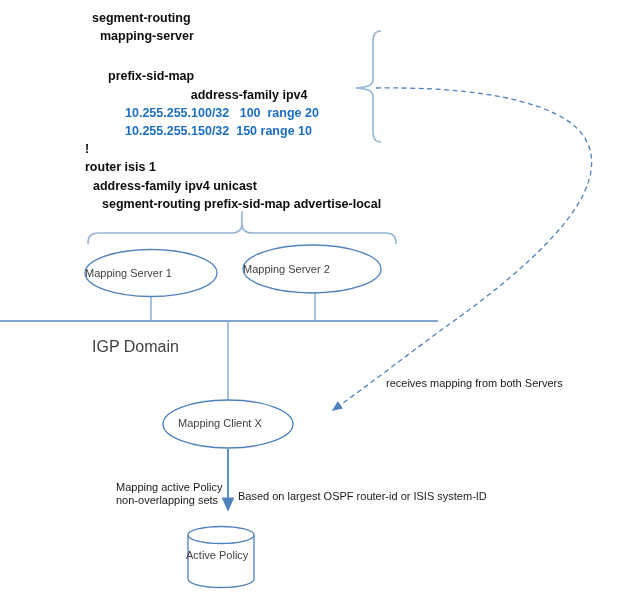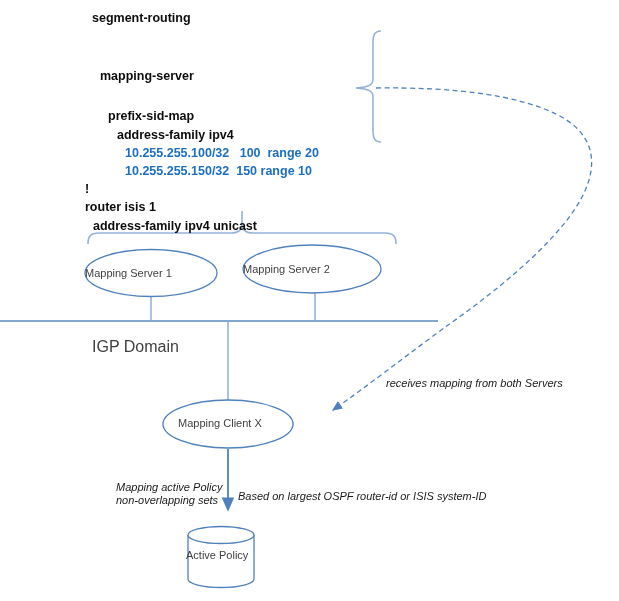--- a/index.html
+++ b/index.html
@@ -9,30 +9,30 @@
   }
   .canvas svg{position:absolute;left:0;top:0;}
   .abs{position:absolute;}
   
   .config{left:85px;top:9px;color:#000;}
   .cfg-line{
     font-size:12.5px;font-weight:bold;line-height:18.2px;white-space:pre;
     color:#0d0d0d;
   }
   .cfg-line.blue{color:#1b6ec2;}
-  .i1{padding-left:7px;} .i2{padding-left:15px;margin-top:40px;} .i3{padding-left:23px;margin-top:22px;}
-  .i4{padding-left:32px;} .i5{padding-left:40px;} .i0{padding-left:0;}
+  .i1{padding-left:7px;} .i2{padding-left:15px;} .i3{padding-left:23px;margin-top:22px;}
+  .i4{padding-left:32px;text-align:center;} .i5{padding-left:40px;} .i0{padding-left:0;}
   .i1b{padding-left:8px;} .i2b{padding-left:17px;}
   
   .node-label{
     font-size:11px;color:#3f3f3f;text-align:left;white-space:nowrap;
   }
   .plain-label{font-size:16px;color:#3f3f3f;white-space:nowrap;}
   .italic-label{
-    font-size:11px;font-style:italic;color:#1a1a1a;white-space:nowrap;
+    font-size:11px;color:#1a1a1a;white-space:nowrap;
     line-height:12.5px;
   }
 </style>
 </head>
 <body>
 
 <div class="canvas">
 
   <svg width="619" height="601" viewBox="0 0 619 601">
     <defs>
@@ -70,20 +70,21 @@
   <div class="abs config">
     <div class="cfg-line i1">segment-routing</div>
     <div class="cfg-line i2">mapping-server</div>
     <div class="cfg-line i3">prefix-sid-map</div>
     <div class="cfg-line i4">address-family ipv4</div>
     <div class="cfg-line i5 blue">10.255.255.100/32   100  range 20</div>
     <div class="cfg-line i5 blue">10.255.255.150/32  150 range 10</div>
     <div class="cfg-line i0">!</div>
     <div class="cfg-line i0">router isis 1</div>
     <div class="cfg-line i1b">address-family ipv4 unicast</div>
+    <div class="cfg-line i2b">segment-routing prefix-sid-map advertise-local</div>
   </div>
 
   <div class="abs node-label" style="left:85px;top:267px;width:132px;">Mapping Server 1</div>
   <div class="abs node-label" style="left:243px;top:263px;width:138px;">Mapping Server 2</div>
   <div class="abs node-label" style="left:155px;top:417px;width:130px;margin-left:23px;">Mapping Client X</div>
   <div class="abs node-label" style="left:186px;top:549px;width:70px;">Active Policy</div>
 
   <div class="abs plain-label" style="left:92px;top:338px;">IGP Domain</div>
   <div class="abs italic-label" style="left:386px;top:377px;">receives mapping from both Servers</div>
   <div class="abs italic-label" style="left:116px;top:481px;">

